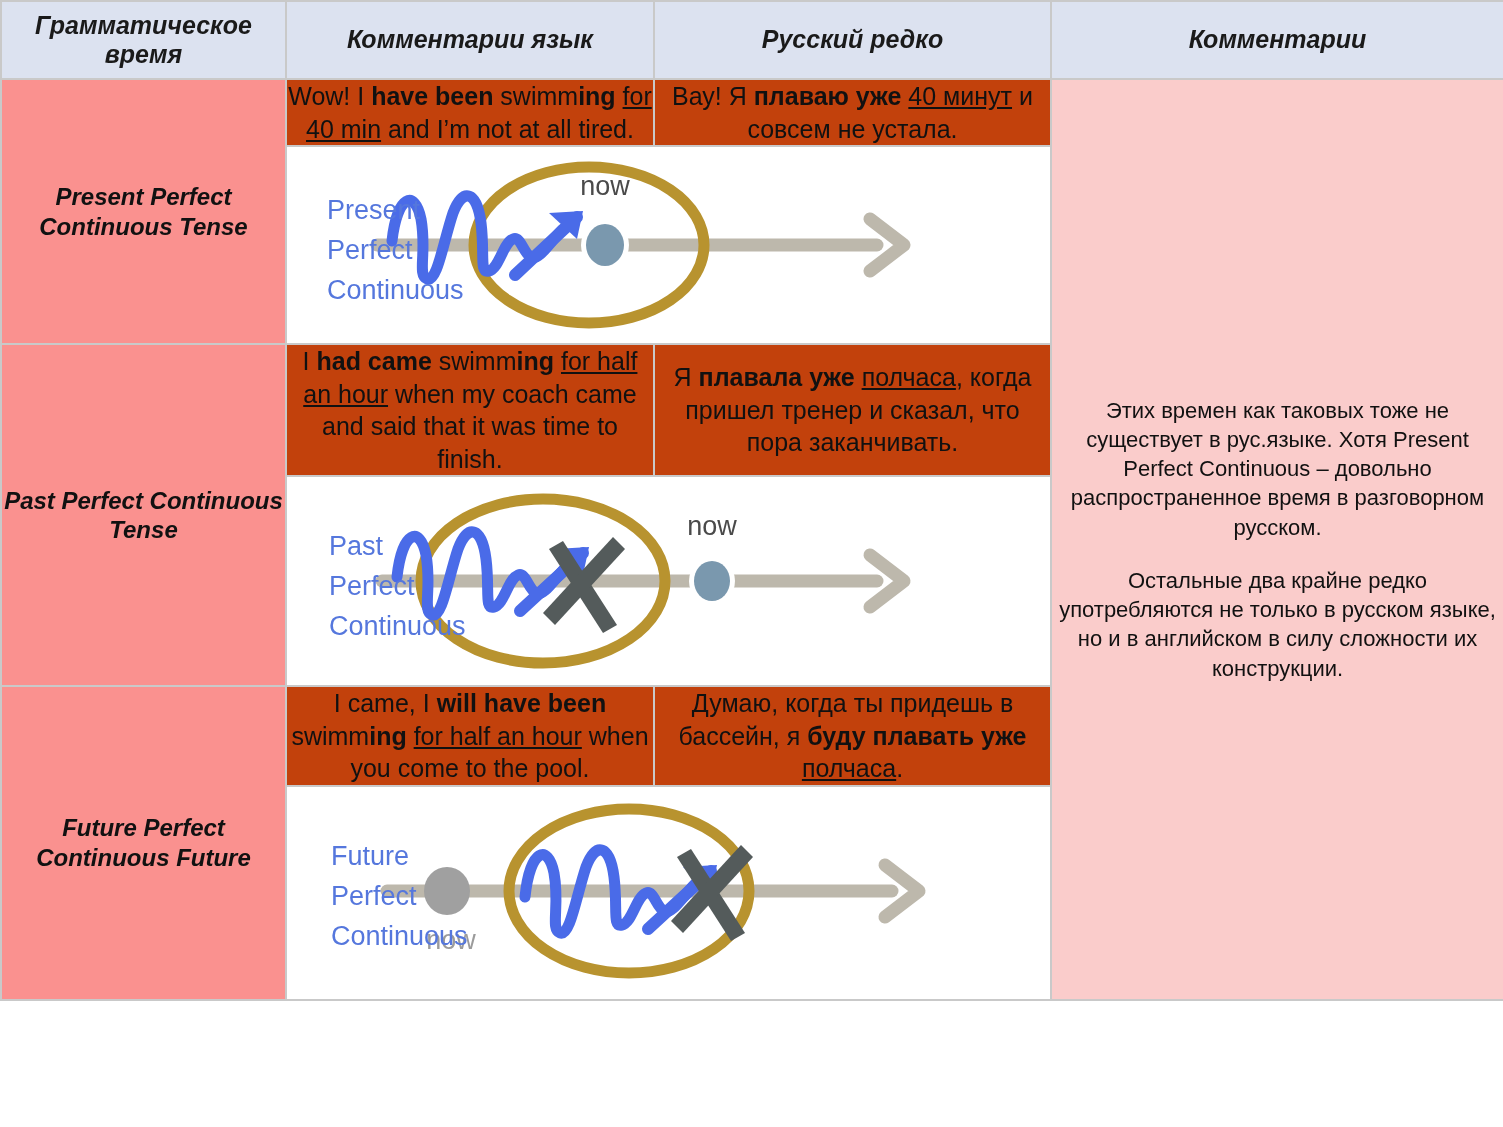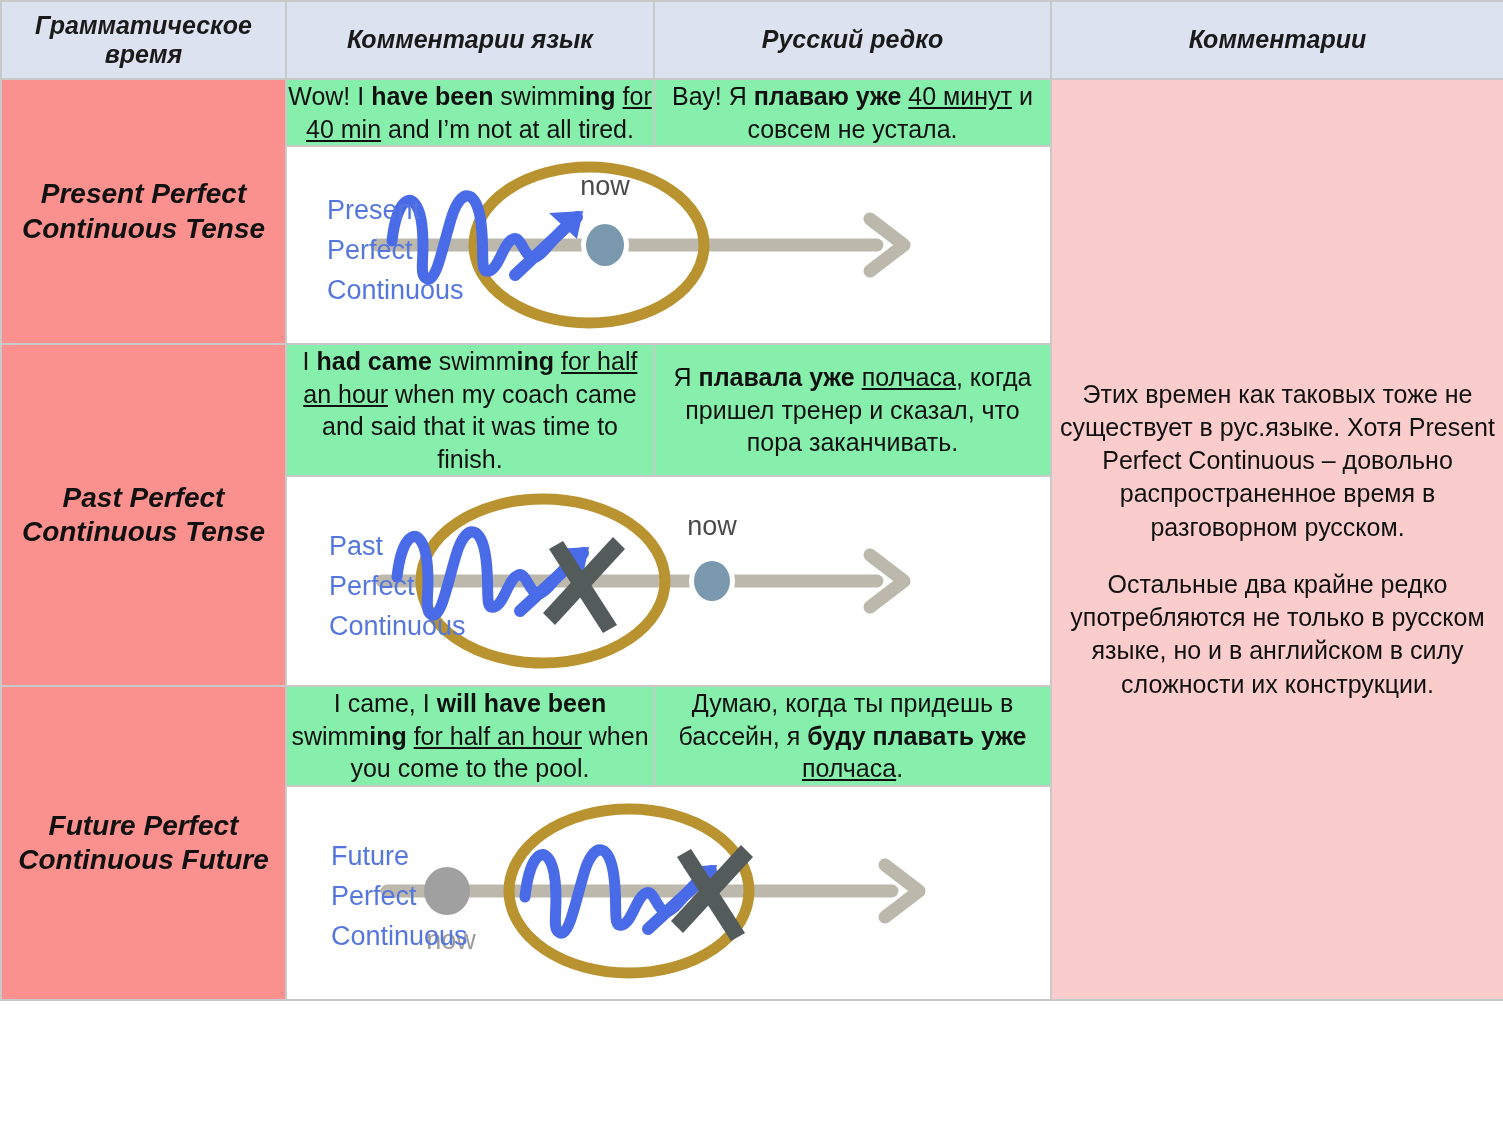--- a/index.html
+++ b/index.html
@@ -54,50 +54,50 @@
     line-height: 1.18;
     padding: 4px 10px;
   }
 
   
   td.tense-cell {
     background: #fa918f;
     text-align: center;
     font-weight: bold;
     font-style: italic;
-    font-size: 28px;
+    font-size: 24px;
     color: #111111;
     line-height: 1.22;
     padding: 6px 8px;
   }
 
   
   td.sentence-cell {
-    background: #86efac;
+    background: #c2410c;
     text-align: center;
     font-size: 25px;
     color: #111111;
     line-height: 1.30;
     padding: 12px 14px;
   }
   td.sentence-cell b { font-weight: bold; }
   td.sentence-cell u { text-decoration: underline; }
 
   
   td.diagram-cell {
     background: #ffffff;
     padding: 0;
   }
   td.diagram-cell svg { display: block; }
 
   
   td.comments-cell {
     background: #facccb;
     text-align: center;
-    font-size: 25px;
+    font-size: 22px;
     color: #111111;
     line-height: 1.33;
     padding: 16px 20px;
     vertical-align: middle;
   }
   td.comments-cell p { margin: 0; }
   td.comments-cell p + p { margin-top: 24px; }
 
   
   .dg-label { font-family: "Liberation Sans", sans-serif; font-size: 27px; fill: #5577dd; }

